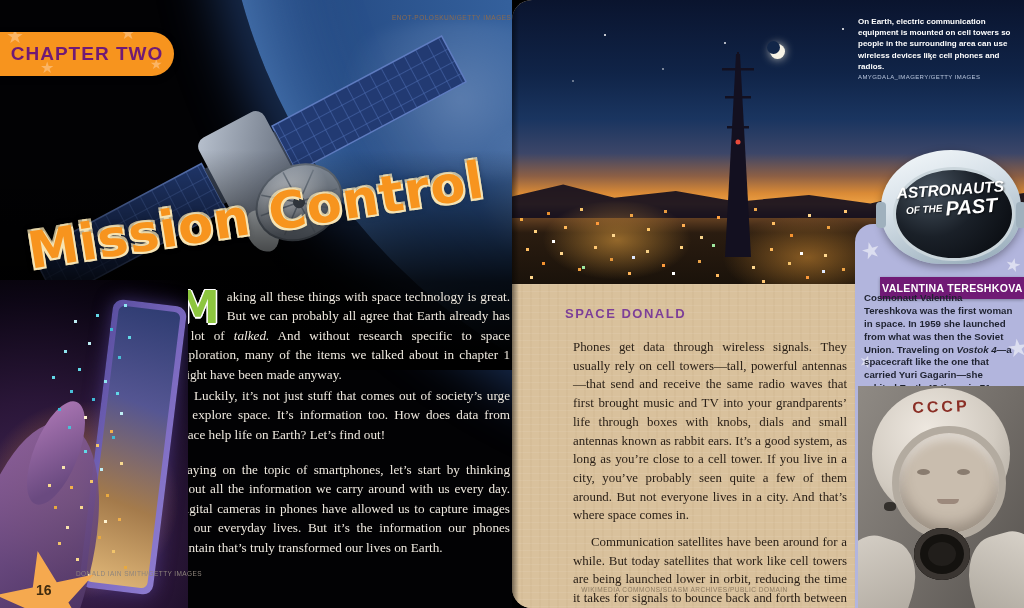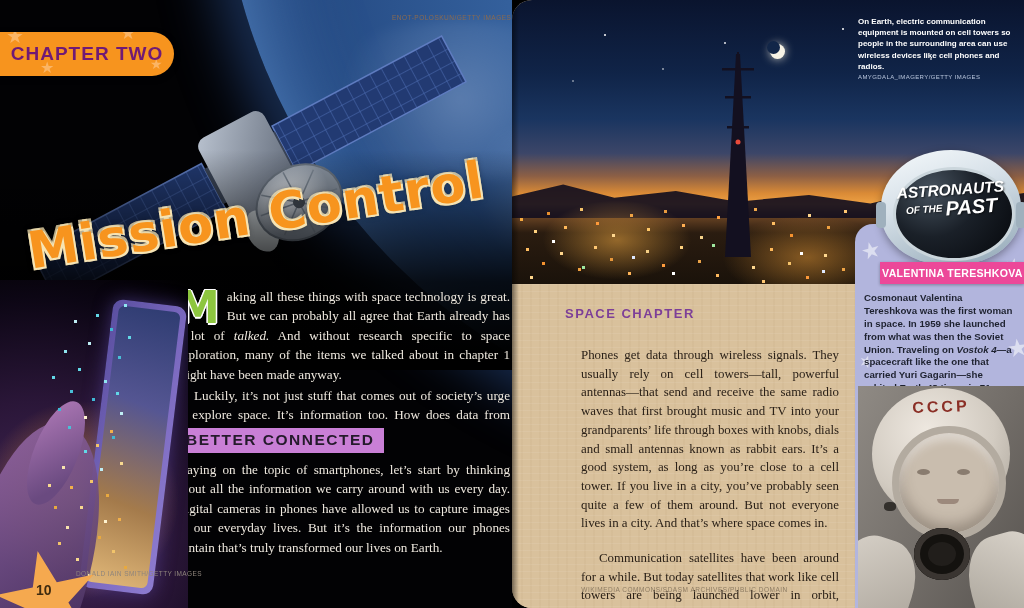--- a/index.html
+++ b/index.html
@@ -103,41 +103,41 @@
     438px 250px #ffd47a,456px 264px #efa74a,474px 276px #ffbe62,492px 256px #f5922f,18px 276px #ffd68c,250px 280px #ffc772;}
   .lights3{box-shadow:40px 240px #fff,120px 256px #dfe9ff,200px 244px #9fe8a0,288px 252px #fff,356px 240px #7fd08a,430px 258px #dfe9ff,
     470px 244px #fff,70px 266px #9fe8a0,160px 272px #fff,310px 270px #dfe9ff;}
 
   .right-caption{position:absolute;left:346px;top:16px;width:162px;color:#fff;font-size:8px;font-weight:bold;line-height:1.4;}
   .right-caption-credit{position:absolute;left:346px;top:74px;width:162px;color:#b9c6dd;font-size:6px;letter-spacing:.4px;}
 
   .space-heading{position:absolute;left:53px;top:306px;color:#7d3f98;font-weight:bold;font-size:13px;letter-spacing:1.5px;}
   .body-col{position:absolute;left:53px;top:330px;width:290px;color:#2b2118;font-family:"Liberation Serif",serif;
     font-size:12.9px;line-height:1.45;text-align:justify;}
-  .body-col p{margin:16px;}
+  .body-col p{margin:8px;}
   .body-col p.p2{text-indent:18px;}
   .bottom-credit{position:absolute;left:0px;top:586px;width:345px;text-align:center;color:#8d7c64;font-size:6.5px;letter-spacing:.5px;}
 
   
   .sidebar{position:absolute;left:343px;top:224px;width:169px;height:384px;background:#b2b5dd;border-radius:18px 0 0 0;}
   .side-star{position:absolute;color:rgba(255,255,255,.55);pointer-events:none;}
 
   .helmet{position:absolute;left:366px;top:150px;width:146px;height:120px;}
   .helmet-shell{position:absolute;left:3px;top:0;width:140px;height:114px;border-radius:52% 52% 46% 46%;
     background:linear-gradient(160deg,#f6fafc 0%,#d6e0e8 40%,#a2b5c2 85%,#8fa4b2 100%);box-shadow:0 3px 8px rgba(0,0,0,.35);}
   .helmet-ear{position:absolute;top:52px;width:10px;height:26px;border-radius:4px;background:#9fb0bd;}
   .visor{position:absolute;left:15px;top:17px;width:116px;height:88px;border-radius:50%;
     background:radial-gradient(circle at 30% 22%,#46525e 0%,#1a2028 45%,#05070b 100%);border:3px solid #cbd6dc;}
   .badge-text{position:absolute;left:0;top:32px;width:146px;text-align:center;color:#fff;font-style:italic;font-weight:bold;
     transform:rotate(-4deg);line-height:1;text-shadow:1px 1px 2px rgba(0,0,0,.6);}
   .badge-l1{font-size:15.5px;letter-spacing:0;display:block;}
   .badge-l2{font-size:10px;vertical-align:4px;}
   .badge-l3{font-size:20px;margin-left:3px;}
 
-  .name-banner{position:absolute;left:368px;top:262px;width:144px;height:22px;background:#ec4899;display:flex;align-items:center;justify-content:center;
+  .name-banner{position:absolute;left:368px;top:277px;width:144px;height:22px;background:#701a75;display:flex;align-items:center;justify-content:center;
     box-shadow:0 1px 3px rgba(0,0,0,.3);}
   .name-banner span{color:#fff;font-weight:bold;font-size:11.5px;letter-spacing:.3px;transform:scaleX(.92);white-space:nowrap;}
 
   .bio{position:absolute;left:352px;top:292px;width:150px;color:#1e2230;font-size:9.7px;font-weight:bold;line-height:1.33;}
 
   .cosmonaut-photo{position:absolute;left:346px;top:386px;width:166px;height:222px;overflow:hidden;
     background:linear-gradient(120deg,#8f8a84 0%,#726d68 55%,#585450 100%);}
   .c-helmet{position:absolute;left:14px;top:2px;width:138px;height:132px;border-radius:50%;
     background:radial-gradient(circle at 40% 32%,#eee8e0 0%,#d2cbc1 55%,#a39c92 100%);}
   .c-cccp{position:absolute;left:0;top:12px;width:166px;text-align:center;color:#8b2f26;font-weight:bold;
@@ -208,38 +208,37 @@
 
     <div class="chapter-title">Mission Control</div>
 
     <div class="intro-block">
       <p>
         <span class="dropcap">M</span><span>aking all these things with space technology is great. But we can probably all agree that Earth already has a lot of </span><i>talked.</i><span> And without research specific to space exploration, many of the items we talked about in chapter 1 might have been made anyway.</span>
       </p>
       <p class="p2">Luckily, it’s not just stuff that comes out of society’s urge to explore space. It’s information too. How does data from space help life on Earth? Let’s find out!</p>
     </div>
 
-    <div class="better-box">BETTER CONNECTED</div>
     <p class="section-para">Staying on the topic of smartphones, let’s start by thinking about all the information we carry around with us every day. Digital cameras in phones have allowed us to capture images of our everyday lives. But it’s the information our phones contain that’s truly transformed our lives on Earth.</p>
 
     <div class="phone-photo">
       <div class="phone-glow"></div>
       <div class="phone-body">
         <div class="phone-screen"></div>
       </div>
       <div class="hand-shape"></div>
       <div class="finger-shape"></div>
       <div class="px px-cyan"></div>
       <div class="px px-gold"></div>
     </div>
 
     <div class="left-caption-credit">DONALD IAIN SMITH/GETTY IMAGES</div>
 
     <div class="page-star"></div>
-    <div class="page-number">10</div>
+    <div class="page-number">16</div>
   </div>
 
   <div class="right-page">
     <div class="paper-texture"></div>
 
     <div class="city-photo">
       <div class="sky-stars"></div>
       <div class="moon"></div>
       <div class="moon-bite"></div>
       <div class="mountains"></div>
@@ -255,21 +254,21 @@
         <rect x="27" y="44" width="26" height="2.5" fill="#131020"></rect>
         <rect x="29" y="74" width="22" height="2.5" fill="#131020"></rect>
         <rect x="39" y="-2" width="2" height="10" fill="#131020"></rect>
         <circle cx="40" cy="90" r="2.5" fill="#e84a3a"></circle>
       </svg>
     </div>
 
     <div class="right-caption">On Earth, electric communication equipment is mounted on cell towers so people in the surrounding area can use wireless devices like cell phones and radios.</div>
     <div class="right-caption-credit">AMYGDALA_IMAGERY/GETTY IMAGES</div>
 
-    <div class="space-heading">SPACE CHAPTER</div>
+    <div class="space-heading">SPACE DONALD</div>
     <div class="body-col">
       <p>Phones get data through wireless signals. They usually rely on cell towers—tall, powerful antennas—that send and receive the same radio waves that first brought music and TV into your grandparents’ life through boxes with knobs, dials and small antennas known as rabbit ears. It’s a good system, as long as you’re close to a cell tower. If you live in a city, you’ve probably seen quite a few of them around. But not everyone lives in a city. And that’s where space comes in.</p>
       <p class="p2">Communication satellites have been around for a while. But today satellites that work like cell towers are being launched lower in orbit, reducing the time it takes for signals to bounce back and forth between Earth and space. Private companies have decreased the cost of these satellites, allowing more of them to circle our planet. This gives people living in remote and disadvantaged areas of the world a chance to become more connected.</p>
     </div>
 
     <div class="bottom-credit">WIKIMEDIA COMMONS/SDASM ARCHIVES/PUBLIC DOMAIN</div>
 
     <div class="sidebar">
       <span class="side-star" style="left:6px;top:14px;font-size:22px;transform:rotate(-15deg);">★</span>
       <span class="side-star" style="left:150px;top:30px;font-size:18px;transform:rotate(12deg);">★</span>

